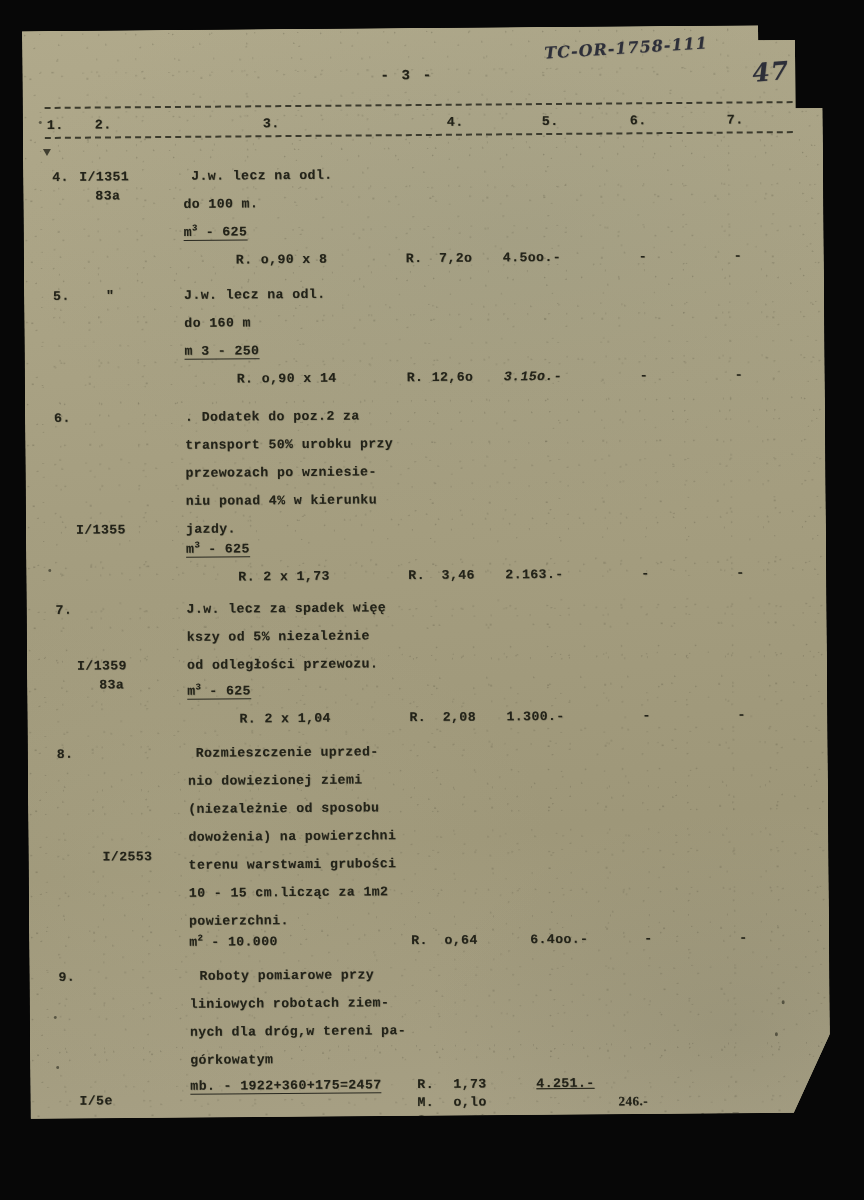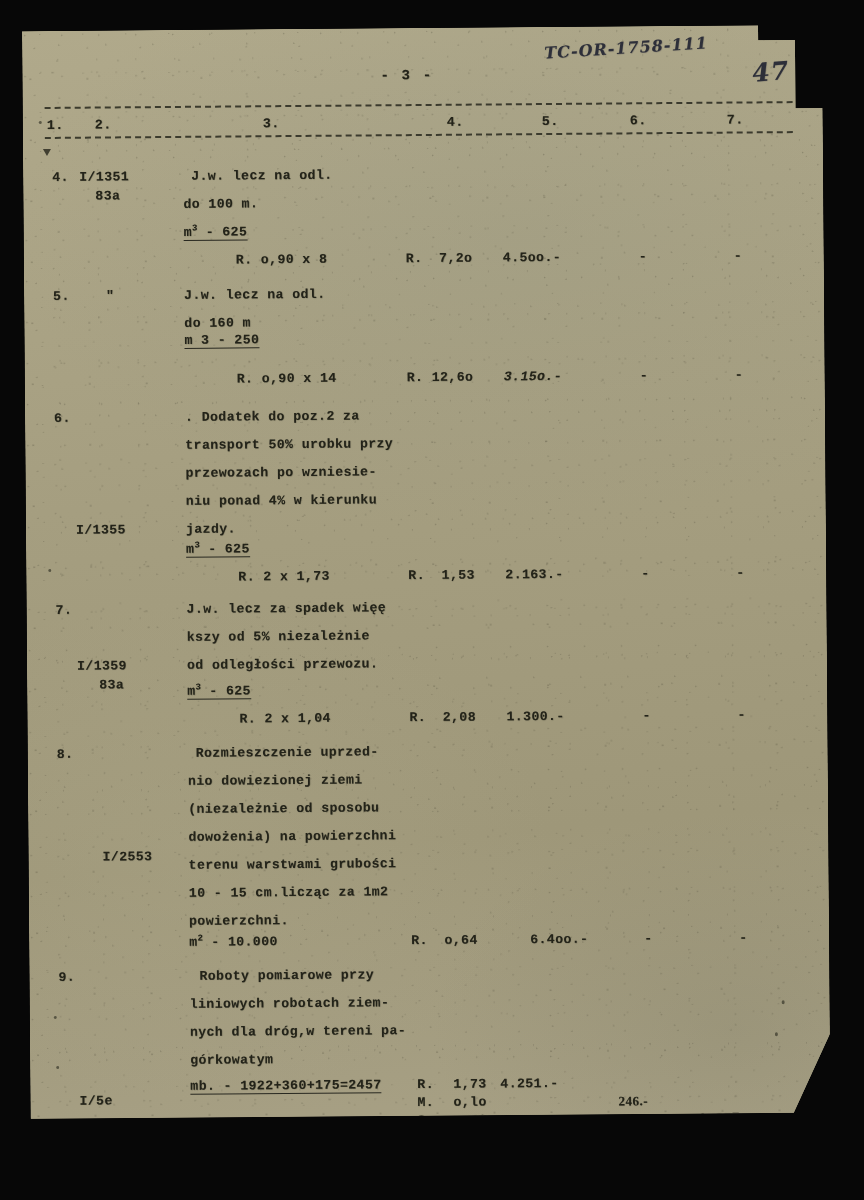--- a/index.html
+++ b/index.html
@@ -187,21 +187,21 @@
       <div class="typed" style="left:710px; top:224px;">-</div>
     </div>
 
     <div>
       <div class="typed" style="left:29px; top:259px;">5.</div>
       <div class="typed" style="left:82px; top:259px;">"</div>
 
       <div class="typed" style="left:160px; top:259px;">J.w. lecz na odl.</div>
       <div class="typed" style="left:160px; top:287px;">do 160 m</div>
 
-      <div class="typed ul" style="left:160px; top:304px;"><span>m 3</span><sup class="exp"></sup><span> - 250</span></div>
+      <div class="typed ul" style="left:160px; top:315px;"><span>m 3</span><sup class="exp"></sup><span> - 250</span></div>
 
       <div class="typed" style="left:212px; top:343px;">R. o,90 x 14</div>
       <div class="typed" style="left:382px; top:343px;">R. 12,6o</div>
       <div class="typed" style="left:479px; top:343px;font-style:italic;">3.15o.-</div>
       <div class="typed" style="left:615px; top:343px;">-</div>
       <div class="typed" style="left:710px; top:343px;">-</div>
     </div>
 
     <div>
       <div class="typed" style="left:29px; top:381px;">6.</div>
@@ -209,21 +209,21 @@
 
       <div class="typed" style="left:160px; top:381px;">. Dodatek do poz.2 za</div>
       <div class="typed" style="left:160px; top:409px;">transport 50% urobku przy</div>
       <div class="typed" style="left:160px; top:437px;">przewozach po wzniesie-</div>
       <div class="typed" style="left:160px; top:465px;">niu ponad 4% w kierunku</div>
       <div class="typed" style="left:160px; top:493px;">jazdy.</div>
 
       <div class="typed ul" style="left:160px; top:513px;"><span>m</span><sup class="exp">3</sup><span> - 625</span></div>
 
       <div class="typed" style="left:212px; top:541px;">R. 2 x 1,73</div>
-      <div class="typed" style="left:382px; top:541px;">R.  1,53</div>
+      <div class="typed" style="left:382px; top:541px;">R.  3,46</div>
       <div class="typed" style="left:479px; top:541px;">2.163.-</div>
       <div class="typed" style="left:615px; top:541px;">-</div>
       <div class="typed" style="left:710px; top:541px;">-</div>
     </div>
 
     <div class="fleck" style="left:22px; top:538px; width:3px; height:3px;"></div>
 
     <div>
       <div class="typed" style="left:29px; top:573px;">7.</div>
       <div class="typed" style="left:50px; top:629px;">I/1359</div>
@@ -268,21 +268,21 @@
 
       <div class="typed" style="left:170px; top:940px;">Roboty pomiarowe przy</div>
       <div class="typed" style="left:160px; top:968px;">liniowych robotach ziem-</div>
       <div class="typed" style="left:160px; top:996px;">nych dla dróg,w tereni pa-</div>
       <div class="typed" style="left:160px; top:1024px;text-align:center;">górkowatym</div>
 
       <div class="typed ul" style="left:160px; top:1050px;"><span>mb.</span><span> - 1922+360+175=2457</span></div>
 
       <div class="typed" style="left:387px; top:1050px;">R.</div>
       <div class="typed" style="left:423px; top:1050px;">1,73</div>
-      <div class="typed" style="left:470px; top:1050px;">4.251.-</div>
+      <div class="typed" style="left:506px; top:1050px;text-decoration:underline;">4.251.-</div>
 
       <div class="typed" style="left:387px; top:1068px;">M.</div>
       <div class="typed" style="left:423px; top:1068px;">o,lo</div>
       <div class="typed" style="left:588px; top:1068px;font-family:Liberation Serif, serif;">246.-</div>
 
       <div class="typed" style="left:387px; top:1086px;">S.</div>
       <div class="typed" style="left:423px; top:1086px;">o,43</div>
       <div class="typed" style="left:668px; top:1086px;">1.057.-</div>
     </div>
 

